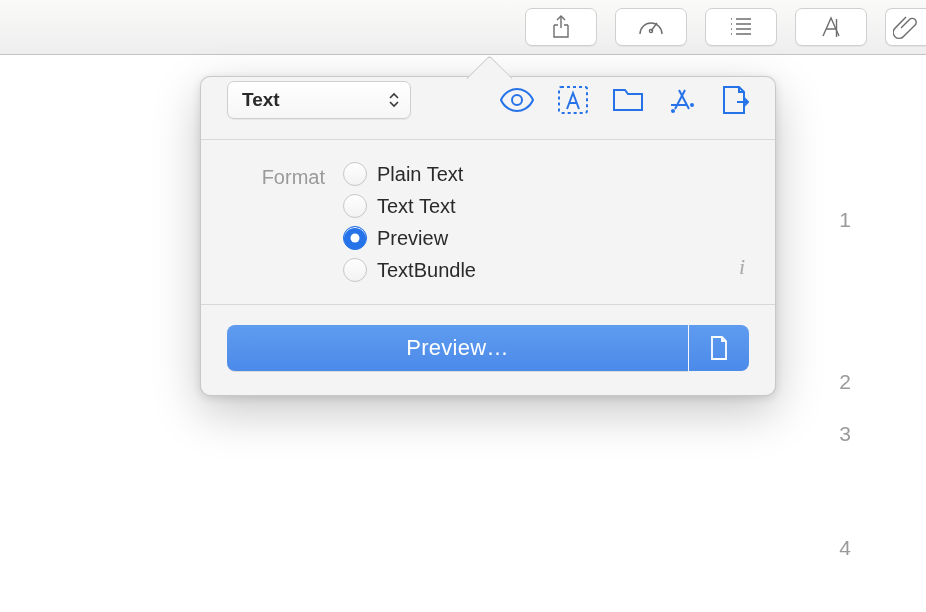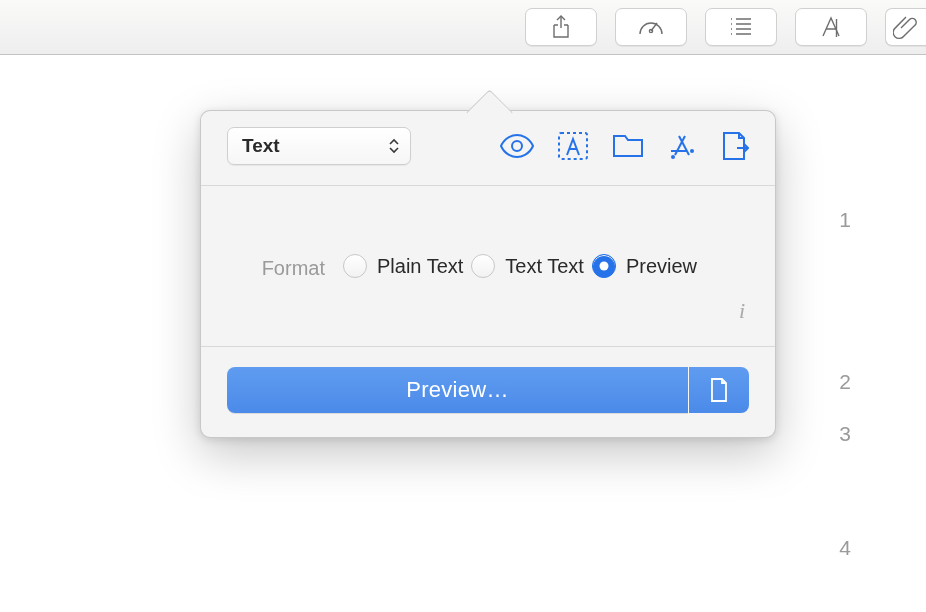--- a/index.html
+++ b/index.html
@@ -76,23 +76,22 @@
   
   .popover {
     position: absolute;
     top: 76px;
     left: 200px;
     width: 576px;
     background: #f4f4f4;
     border: 1px solid rgba(0,0,0,0.18);
     border-radius: 10px;
     box-shadow: 0 16px 48px rgba(0,0,0,0.22), 0 2px 8px rgba(0,0,0,0.12);
-    padding: 16px 26px 24px 26px;
+    padding: 4px 26px 24px 26px;
     box-sizing: border-box;
-    margin-top: 34px;
   }
   .popover::before {
     content: "";
     position: absolute;
     top: -15px;
     left: 272px;
     width: 32px;
     height: 32px;
     background: #f4f4f4;
     transform: rotate(45deg);
@@ -143,34 +142,34 @@
   .blue-fill   { fill: #2572e9; stroke: none; }
 
   .divider {
     height: 1px;
     background: #d8d8d8;
     margin: 20px -26px 0 -26px;
   }
 
   .format-row {
     display: flex;
-    align-items: center;
+    align-items: flex-start;
     padding-top: 22px;
     gap: 18px;
   }
   .format-label {
     color: #9a9a9a;
     font-size: 20px;
     padding-top: 4px;
     min-width: 98px;
     text-align: right;
   }
   .radio-list {
     display: flex;
-    flex-direction: row;
+    flex-direction: column;
     gap: 8px;
     flex: 1;
   }
   .radio-item {
     display: flex;
     align-items: center;
     gap: 10px;
   }
   .radio {
     width: 24px;
@@ -365,20 +364,24 @@
         <span class="radio-text">Plain Text</span>
       </label>
       <label class="radio-item">
         <span class="radio"></span>
         <span class="radio-text">Text Text</span>
       </label>
       <label class="radio-item">
         <span class="radio checked"></span>
         <span class="radio-text">Preview</span>
       </label>
+      <label class="radio-item">
+        <span class="radio"></span>
+        <span class="radio-text">TextBundle</span>
+      </label>
     </div>
 
     <span class="info-i">i</span>
   </div>
 
   <div class="divider" style="margin-top:22px"></div>
 
   <div class="action-row">
     <button class="preview-btn">
       <span>Preview…</span>

